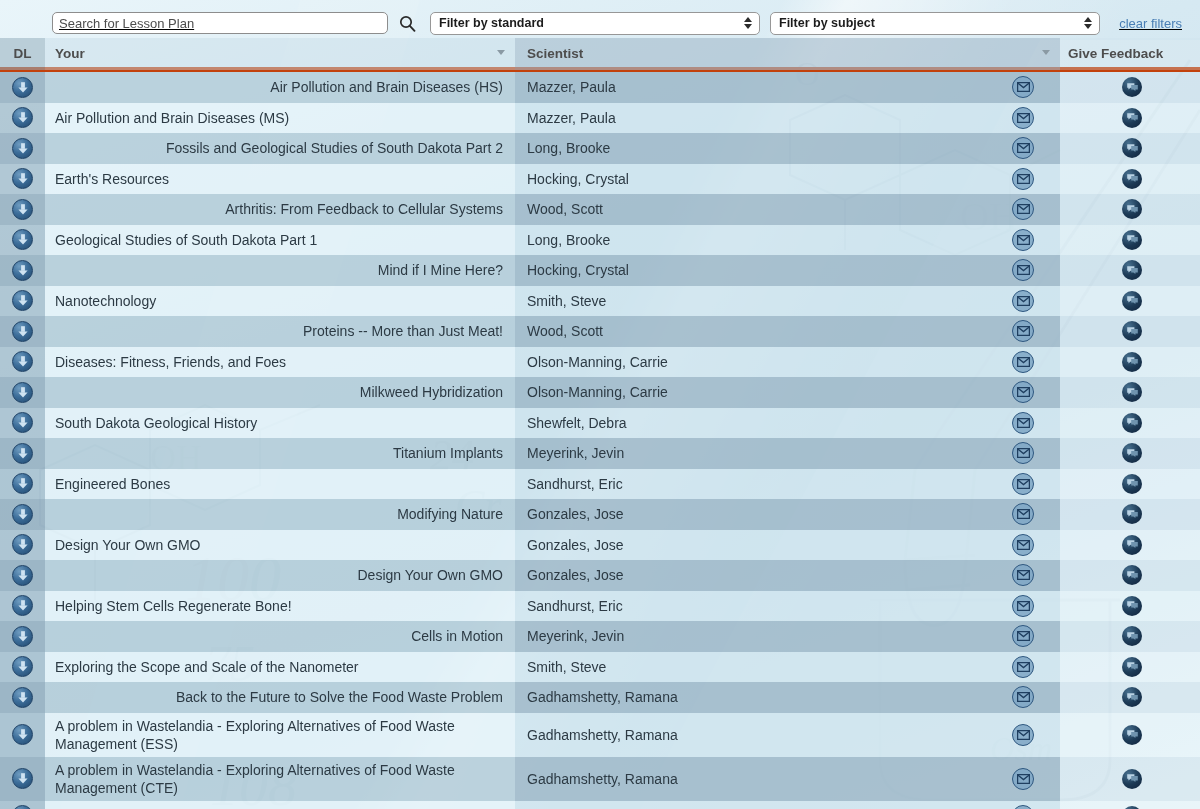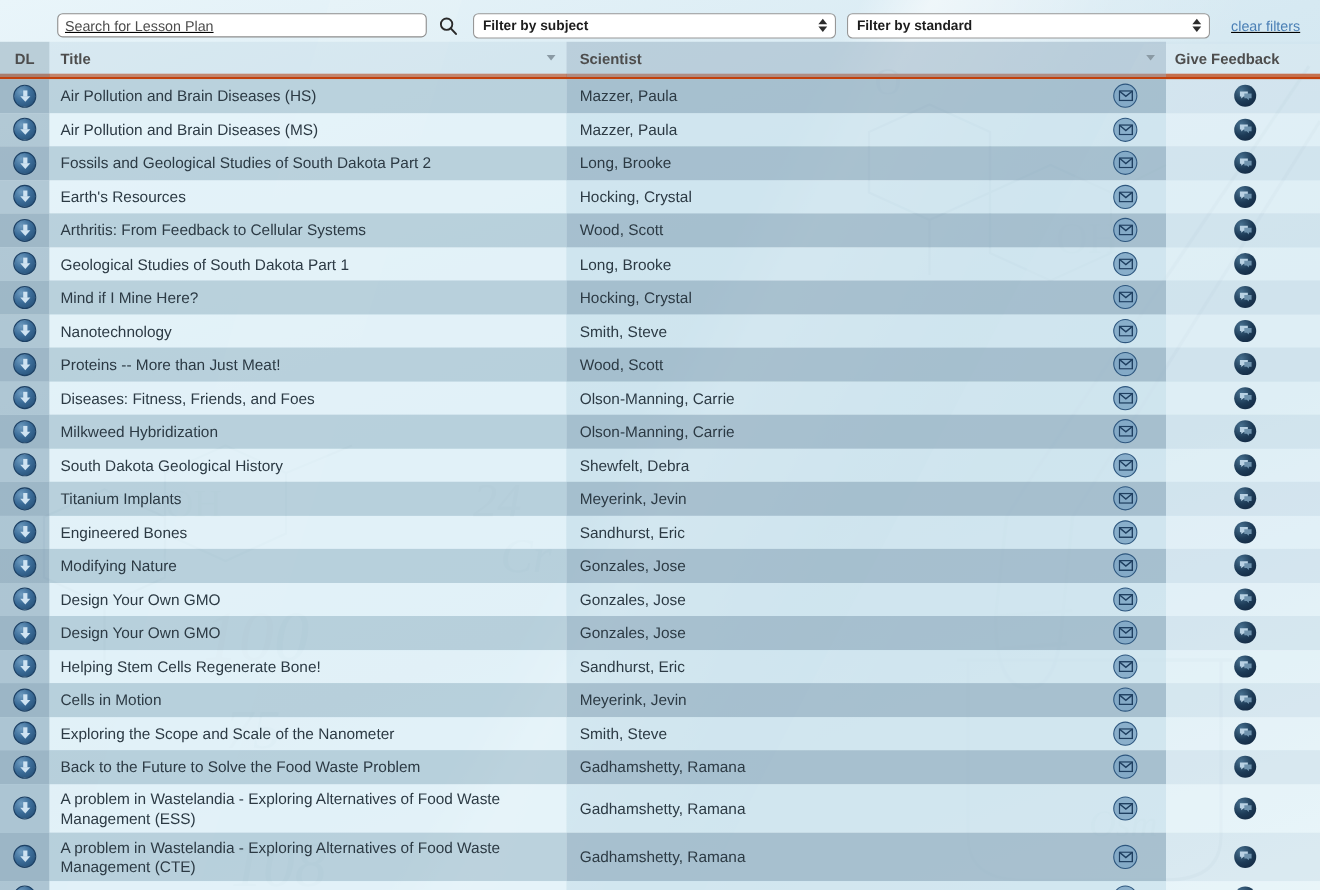--- a/index.html
+++ b/index.html
@@ -131,21 +131,21 @@
     min-height: 30.5px;
   }
   .row .cell { display: flex; align-items: center; }
   .row .cell.c-dl    { width: 45px;  justify-content: center; }
   .row .cell.c-title { width: 470px; padding-left: 10px; padding-right: 12px; }
   .row .cell.c-sci   { width: 545px; padding-left: 12px; position: relative; }
   .row .cell.c-fb    { width: 140px; justify-content: flex-start; padding-left: 62px; }
 
   .row.odd  .c-dl { background: rgba(143,170,187,0.80); }
   .row.even .c-dl { background: rgba(158,184,200,0.72); }
-  .row.odd  .c-title { background: rgba(177,202,215,0.82); }
+  .row.odd  .c-title { background: rgba(177,202,215,0.82); justify-content: flex-end; }
   .row.even .c-title { background: rgba(228,243,249,0.82); }
   .row.odd  .c-sci { background: rgba(157,184,200,0.86); }
   .row.even .c-sci { background: rgba(205,228,238,0.80); }
   .row.odd  .c-fb { background: rgba(198,220,231,0.42); }
   .row.even .c-fb { background: rgba(232,245,250,0.42); }
 
   .title-text {
     font: 14px "Liberation Sans", sans-serif;
     color: #2c3a44;
     line-height: 18px;
@@ -241,47 +241,47 @@
       <button class="search-icon-btn">
         <svg width="17" height="17" viewBox="0 0 17 17">
           <circle cx="7" cy="7" r="5.2" fill="none" stroke="#2a2a2a" stroke-width="1.7"></circle>
           <line x1="10.8" y1="10.8" x2="15.5" y2="15.8" stroke="#2a2a2a" stroke-width="1.9" stroke-linecap="round"></line>
         </svg>
       </button>
     </div>
 
     <div class="select-box">
       <select>
+        <option>Filter by standard</option>
+      </select>
+      <span class="spin">
+          <i class="up"></i>
+          <i class="dn"></i>
+        </span>
+    </div>
+
+    <div class="select-box">
+      <select>
         <option>Filter by subject</option>
       </select>
       <span class="spin">
           <i class="up"></i>
           <i class="dn"></i>
         </span>
     </div>
 
-    <div class="select-box">
-      <select>
-        <option>Filter by standard</option>
-      </select>
-      <span class="spin">
-          <i class="up"></i>
-          <i class="dn"></i>
-        </span>
-    </div>
-
     <a id="clear-filters" href="#">clear filters</a>
   </div>
 
   <div id="table-area">
 
     <div class="thead">
       <div class="th col-dl">DL</div>
       <div class="th col-title">
-        <span>Title</span>
+        <span>Your</span>
         <span class="sortcaret"></span>
       </div>
       <div class="th col-sci">
         <span>Scientist</span>
         <span class="sortcaret"></span>
       </div>
       <div class="th col-fb">Give Feedback</div>
     </div>
 
     <div id="tbody">

